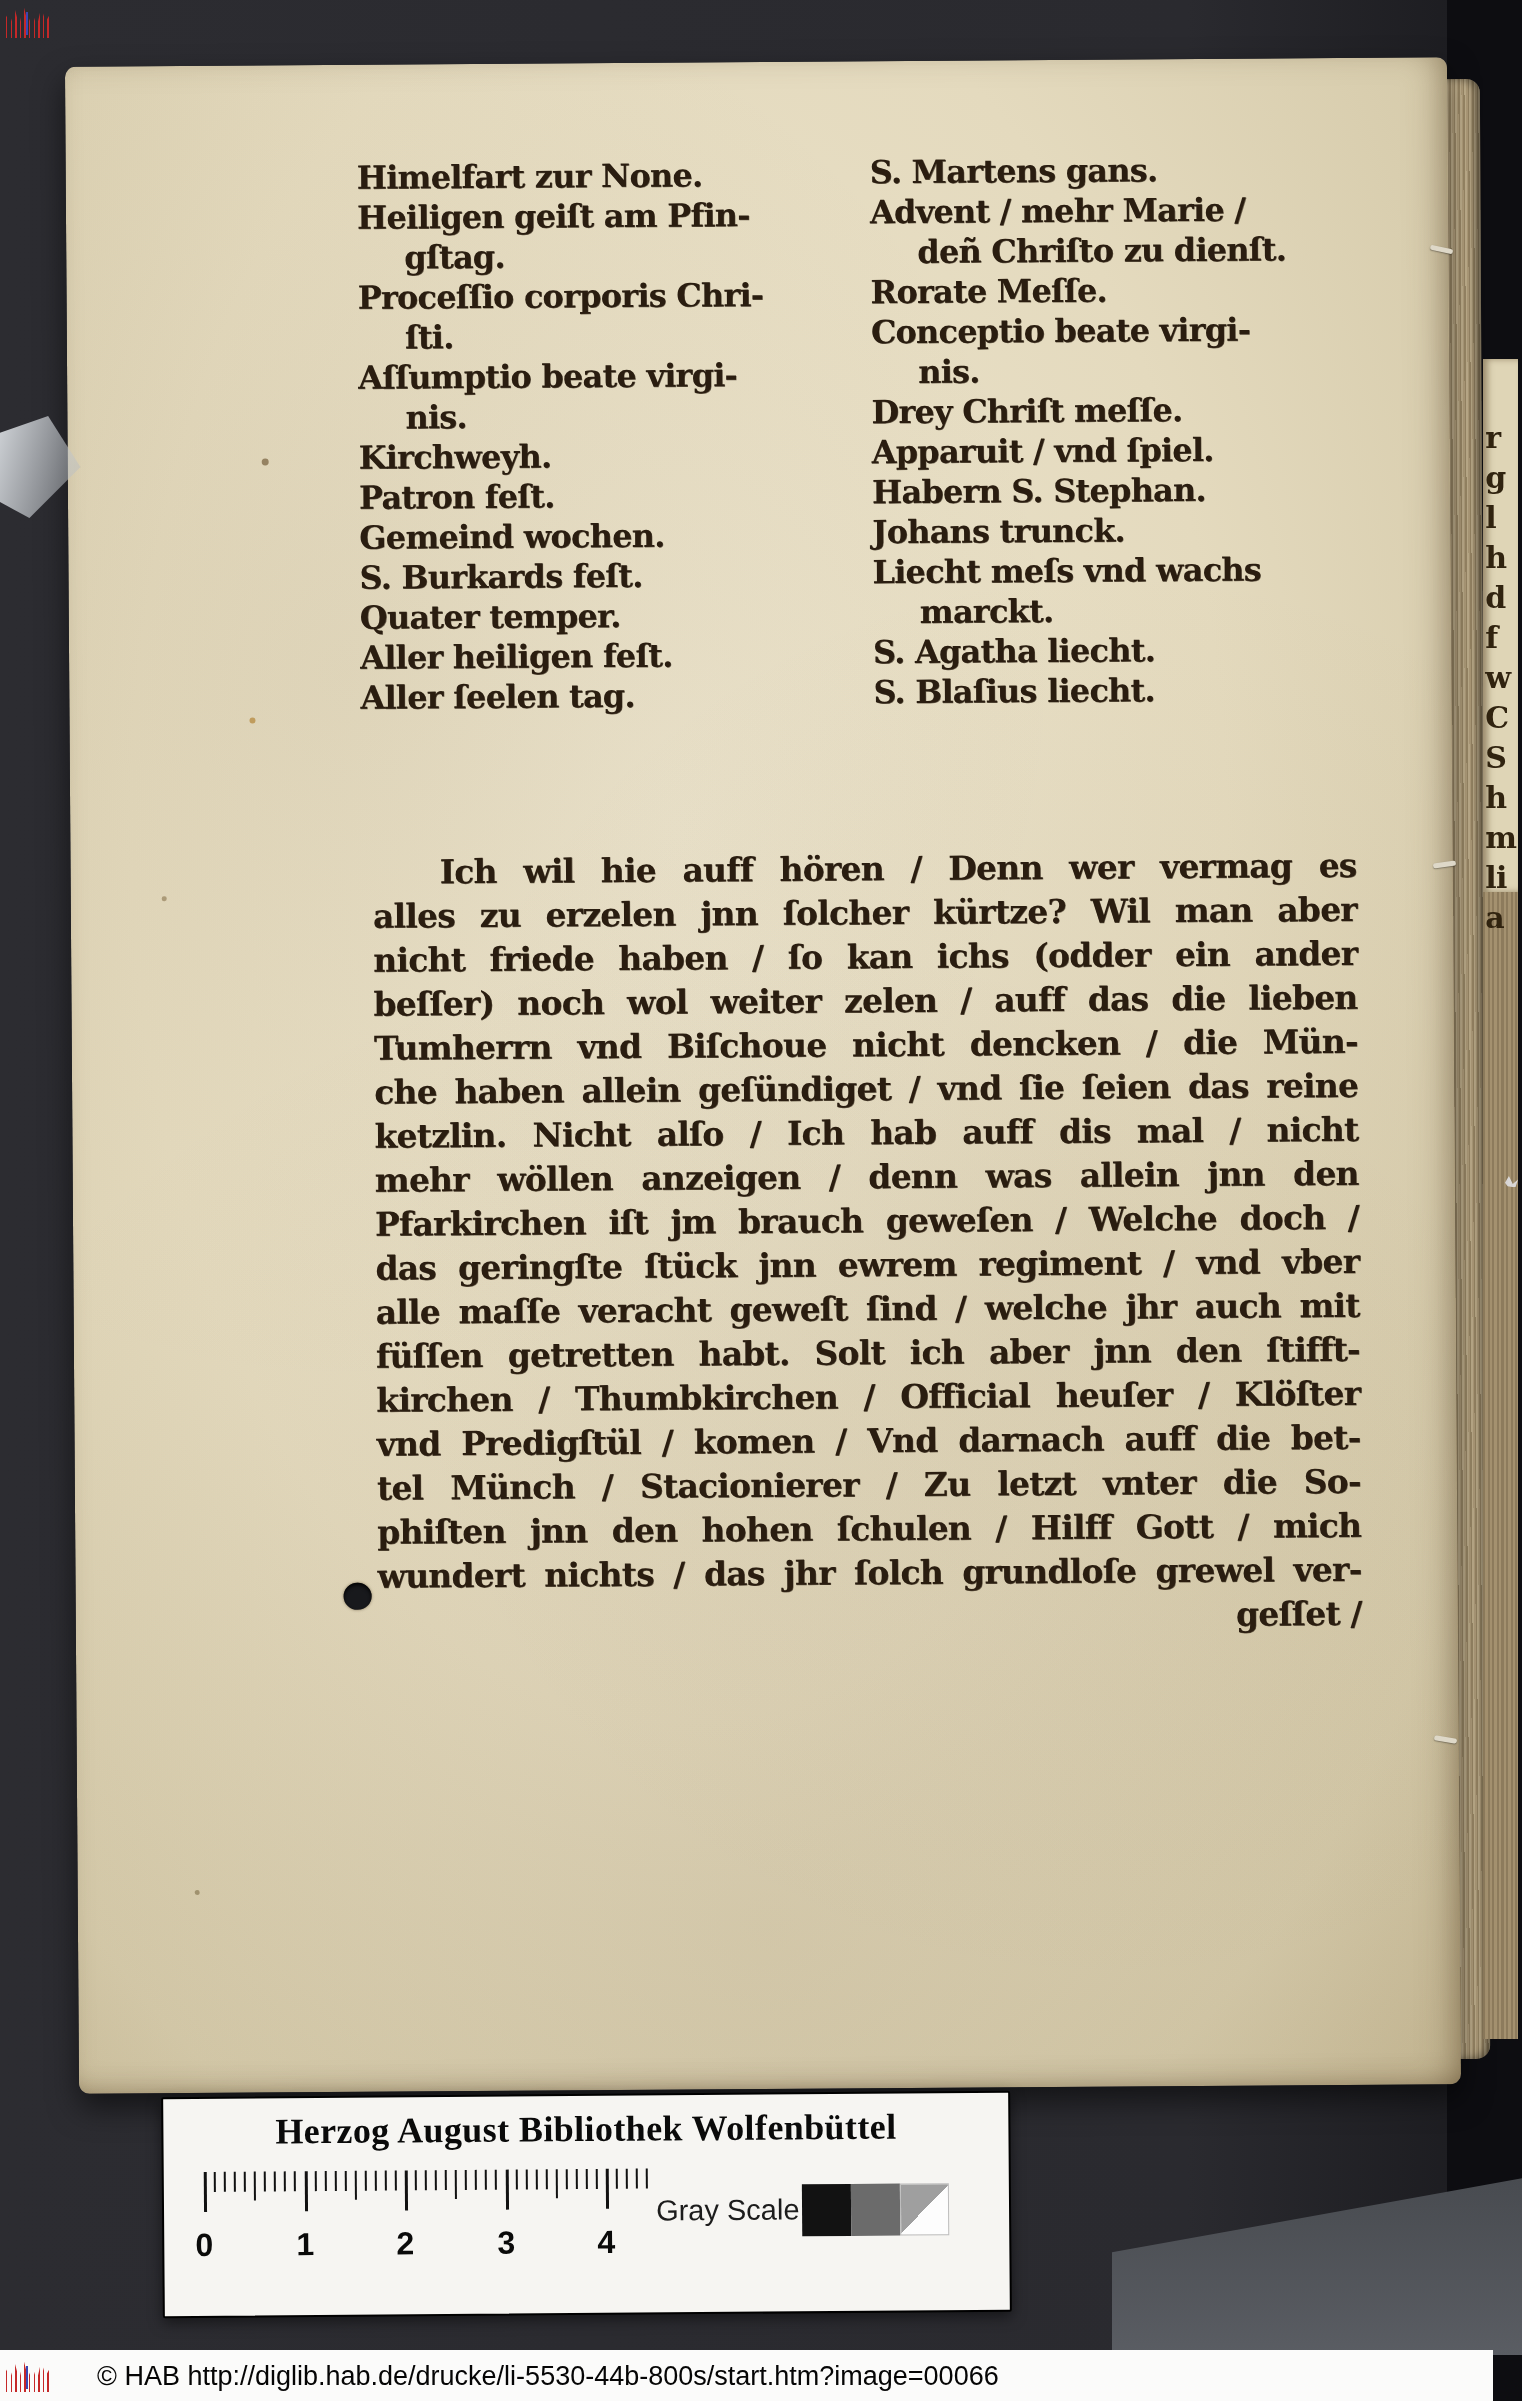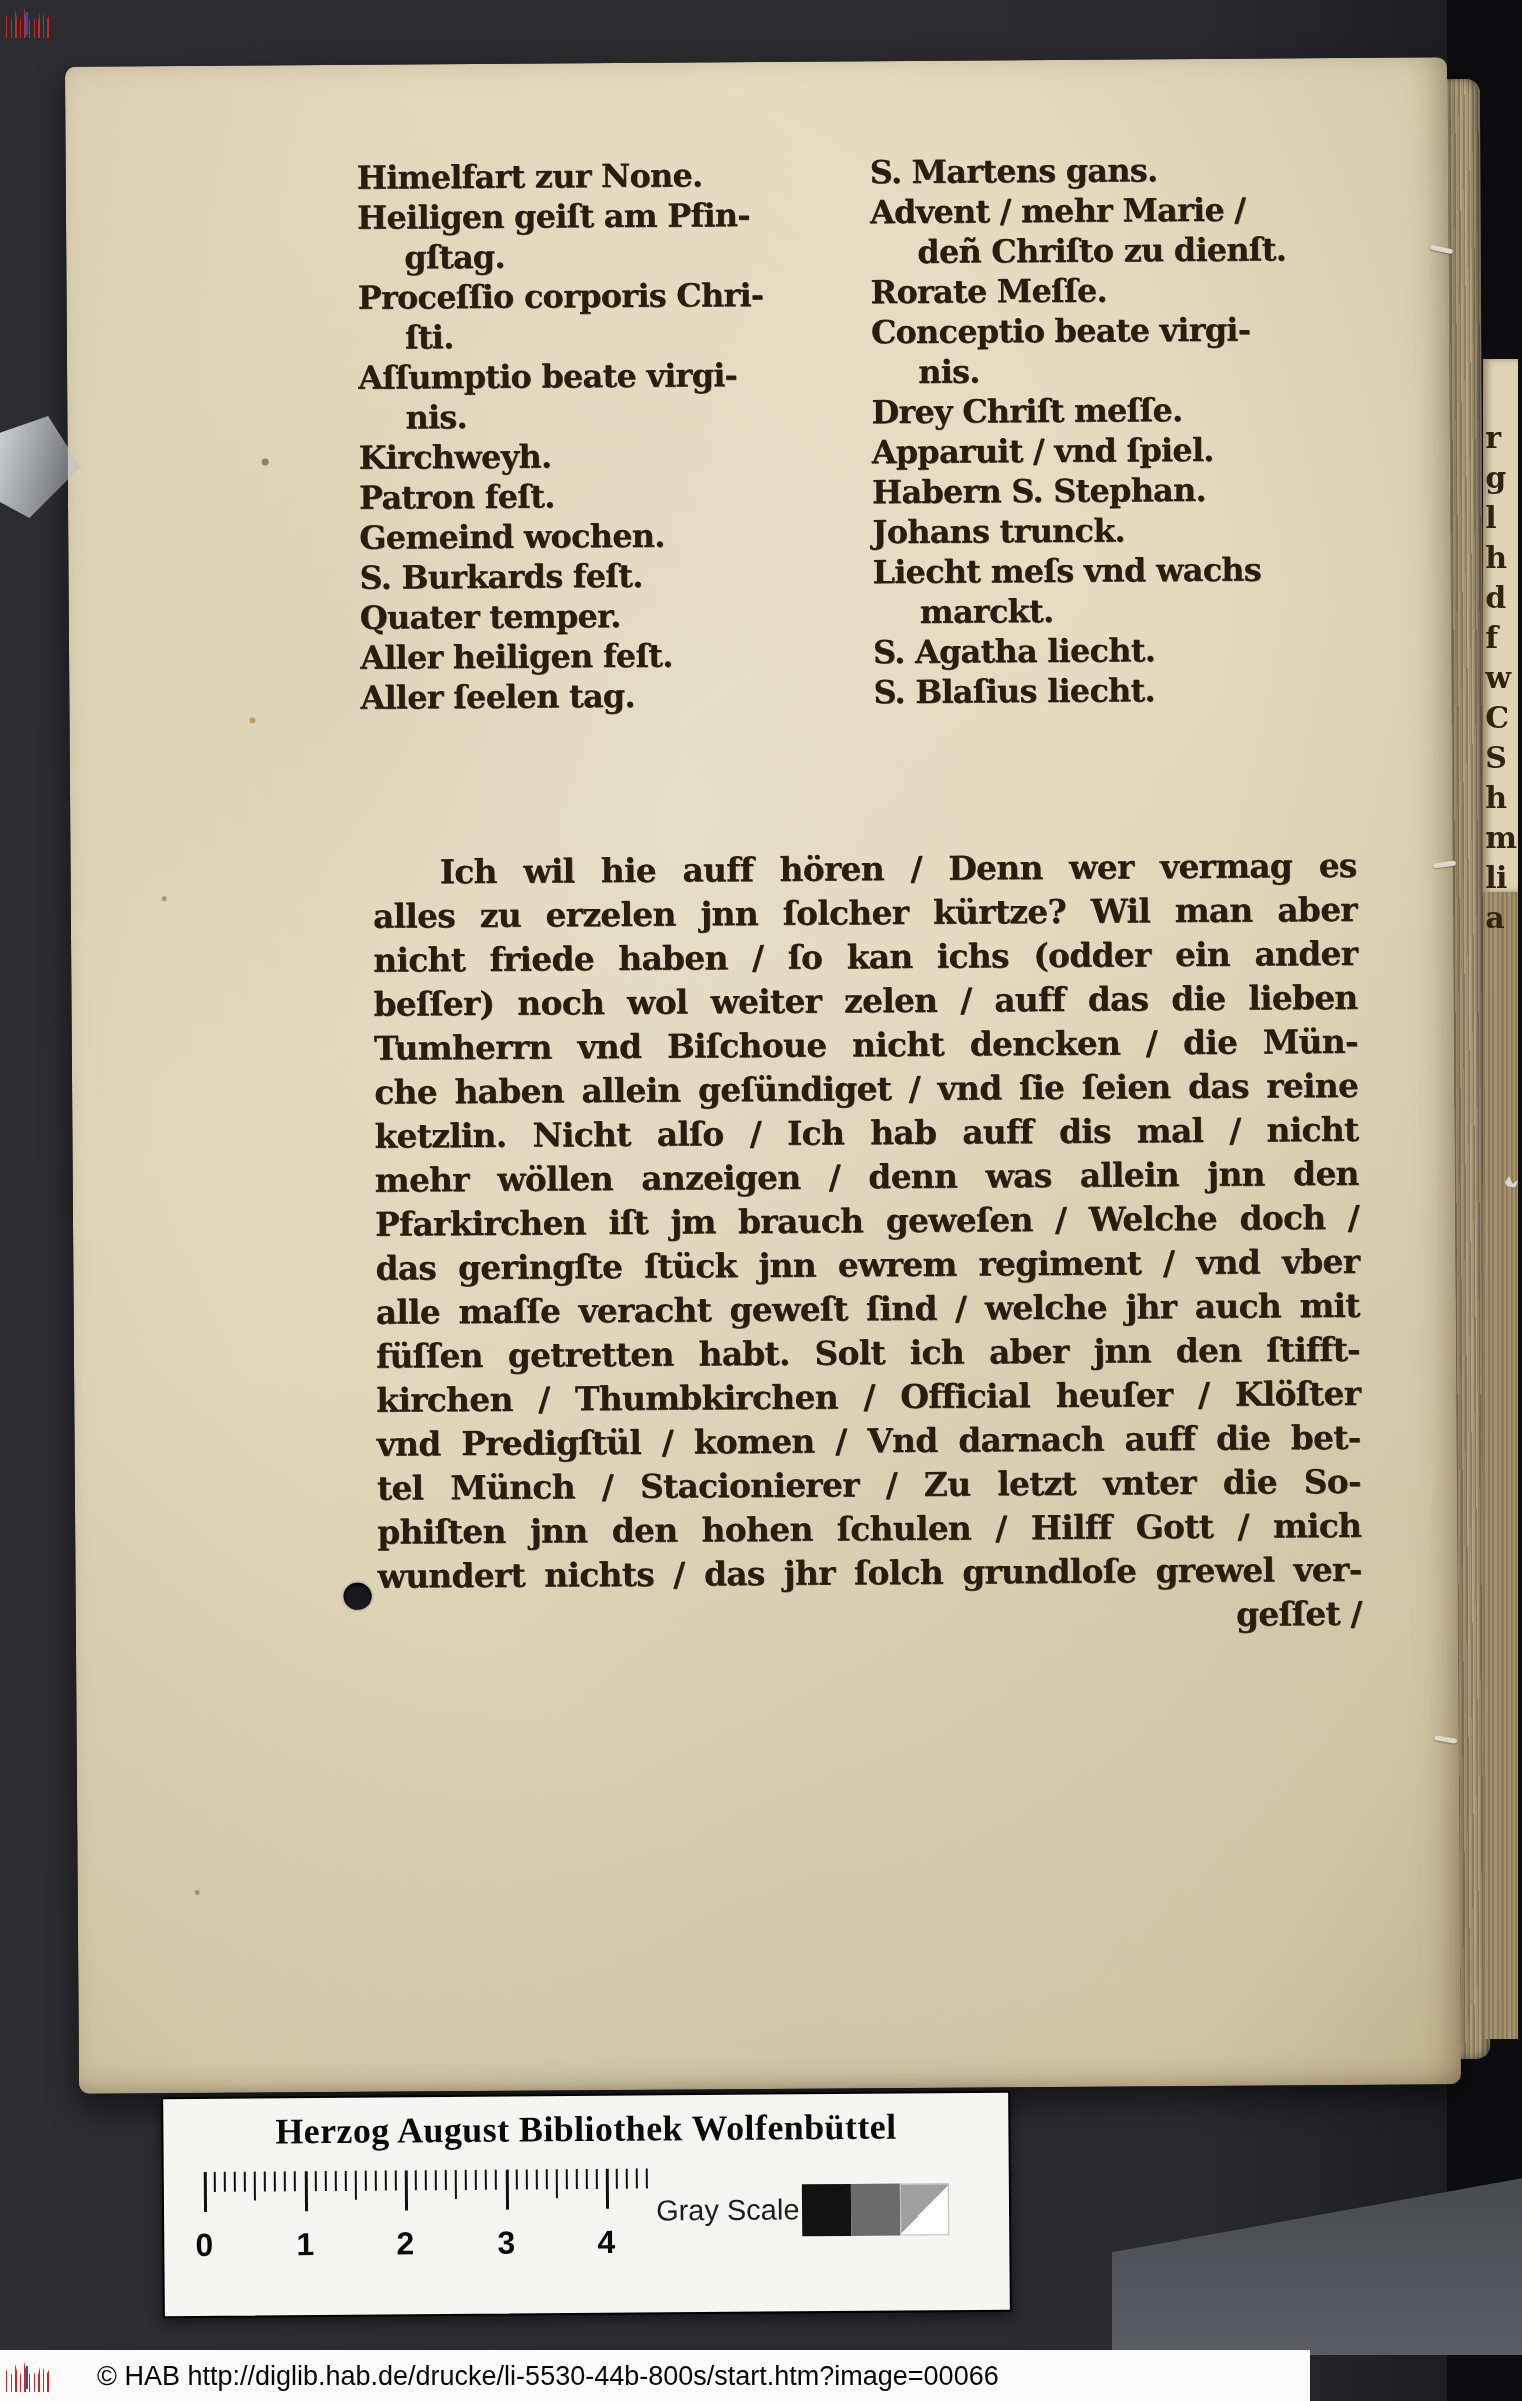--- a/index.html
+++ b/index.html
@@ -80,21 +80,21 @@
   .numbers span{position:absolute;width:34px;text-align:center;
                 font:bold 32px "Liberation Sans",sans-serif;color:#0a0a0a;}
   .gray-label{position:absolute;left:492px;top:99px;
               font:29px "Liberation Sans",sans-serif;color:#1c1c1c;}
   .patches{position:absolute;left:638px;top:90px;display:flex;}
   .patch{width:49px;height:52px;}
   .p-black{background:#121212;}
   .p-gray{background:#6b6b6b;}
   .p-split{background:linear-gradient(135deg,#9f9f9f 0 50%,#fdfdfd 50% 100%);border:0.8px solid #bdbdbd;width:47px;height:50px;}
   
-  .footer{position:absolute;left:0;top:2350px;width:1310px;height:52px;
+  .footer{position:absolute;left:0;top:2350px;width:1493px;height:52px;
           background:var(--footer_bg,#fbfbfa);display:flex;align-items:center;}
   .footer-text{margin-left:97px;font:27px "Liberation Sans",sans-serif;color:#050505;}
   
   .barcode{position:absolute;width:44px;height:32px;}
   .bc-top{left:6px;top:6px;}
   .bc-bottom{left:6px;top:2360px;}
   .barcode::before{content:"";position:absolute;inset:0;
      background:repeating-linear-gradient(90deg,var(--barcode_red,#c62828) 0 1.5px,transparent 1.5px 4.6px);
      clip-path:polygon(0 100%,0 30%,10% 55%,20% 10%,30% 60%,40% 0,50% 55%,60% 20%,70% 65%,80% 5%,90% 50%,100% 25%,100% 100%);}
   .barcode::after{content:"";position:absolute;left:20px;top:6px;width:2.3px;height:23px;background:#3946b4;}

